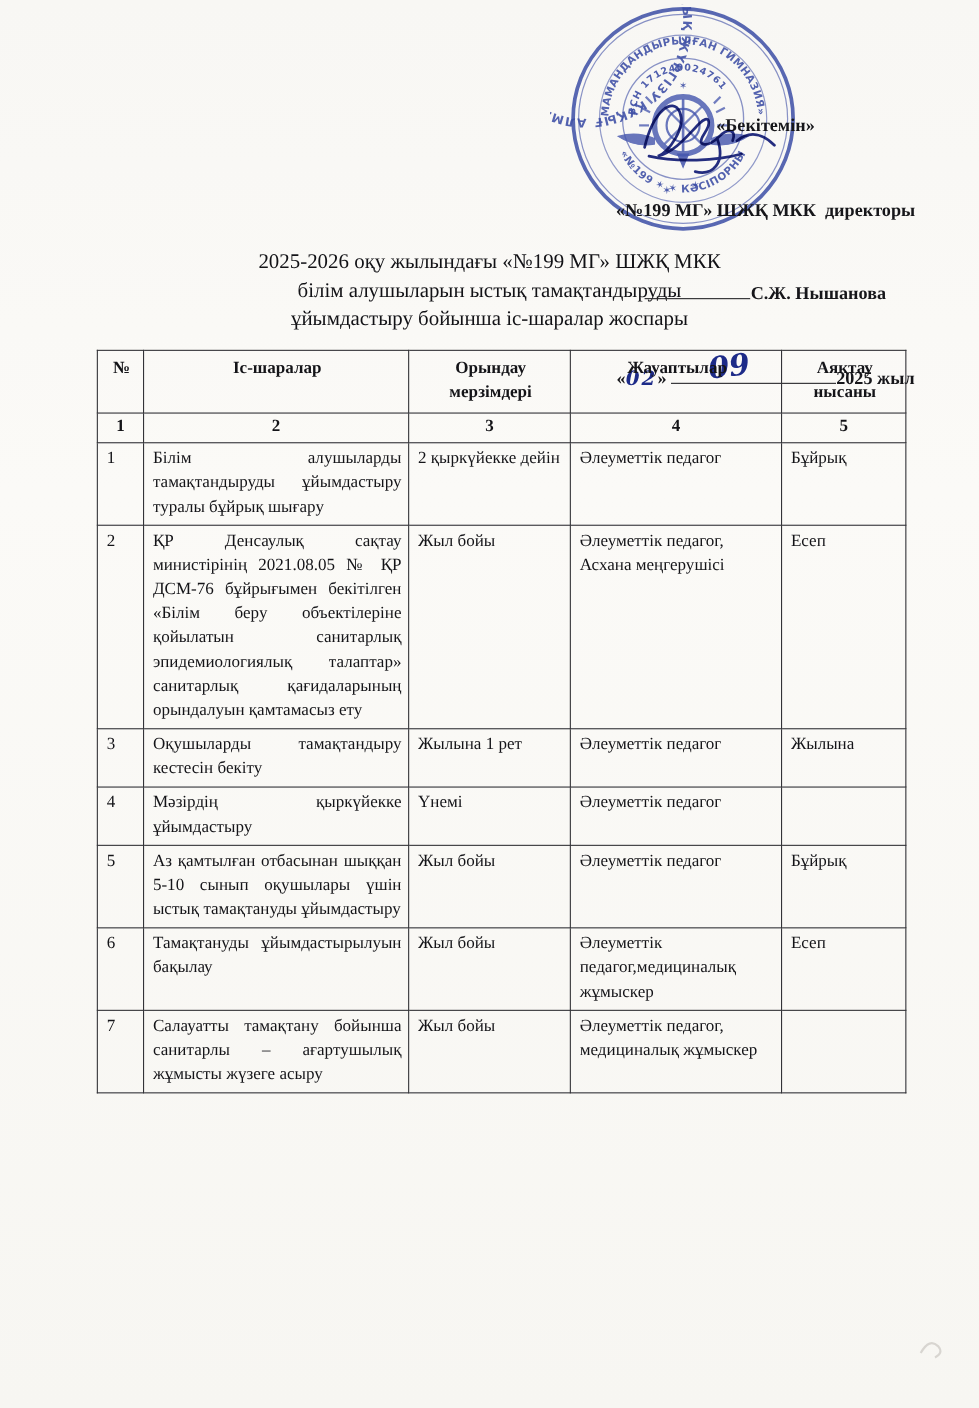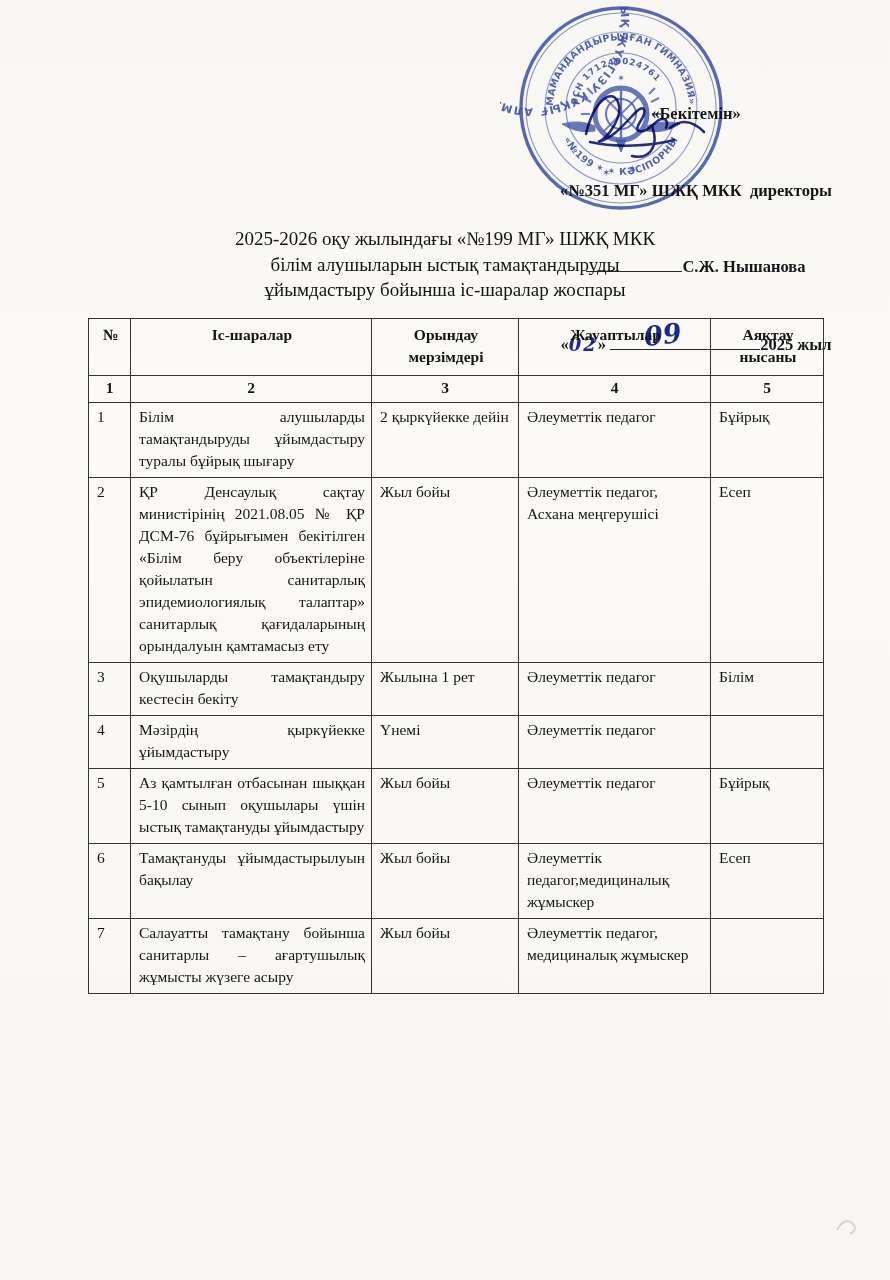--- a/index.html
+++ b/index.html
@@ -106,21 +106,21 @@
       <path d="M 26 12 q 16 -7 33 -2 q -15 10 -33 7 z" stroke-width="1" opacity="0.8"></path>
       <path d="M -5 26 l 5 12 l 5 -12 z" stroke-width="1" opacity="0.85"></path>
       <text x="0" y="-33" font-size="9" text-anchor="middle" stroke="none" opacity="0.9">✶</text>
     </g>
     <text x="102" y="172" font-size="10" stroke="none" opacity="0.9">✶</text>
     <text x="128" y="168" font-size="10" stroke="none" opacity="0.9">✶</text>
   </svg>
 
   <div class="approval">
     <div>«Бекітемін»</div>
-    <div>«№351 МГ» ШЖҚ МКК  директоры</div>
+    <div>«№199 МГ» ШЖҚ МКК  директоры</div>
     <div><span class="uline u-sign"></span><span>С.Ж. Нышанова</span></div>
     <div><span>«</span><span class="hw hw-day">02</span><span>»</span> <span class="uline u-date"><span class="hw hw-month">09</span></span><span>2025 жыл</span></div>
   </div>
 
   <svg class="signature" viewBox="0 0 200 84">
     <g fill="none" stroke="#19237e" stroke-width="2.5" stroke-linecap="round" opacity="0.95">
       <path d="M 30 50 C 38 16 56 4 62 18 C 68 32 52 54 42 58 C 58 54 70 38 80 28 C 88 20 92 26 84 38 C 76 50 88 50 98 40 C 106 32 114 34 110 44"></path>
       <path d="M 96 42 C 104 64 92 76 76 72"></path>
       <path d="M 114 44 C 126 34 138 38 148 48"></path>
       <path d="M 34 58 C 60 64 96 62 118 56"></path>
@@ -170,21 +170,21 @@
           <td class="col-action">ҚР Денсаулық сақтау министірінің 2021.08.05 № ҚР ДСМ-76 бұйрығымен бекітілген «Білім беру объектілеріне қойылатын санитарлық эпидемиологиялық талаптар» санитарлық қағидаларының орындалуын қамтамасыз ету</td>
           <td class="col-term">Жыл бойы</td>
           <td class="col-resp">Әлеуметтік педагог, Асхана меңгерушісі</td>
           <td class="col-result">Есеп</td>
         </tr>
         <tr>
           <td class="col-num">3</td>
           <td class="col-action">Оқушыларды тамақтандыру кестесін бекіту</td>
           <td class="col-term">Жылына 1 рет</td>
           <td class="col-resp">Әлеуметтік педагог</td>
-          <td class="col-result">Білім</td>
+          <td class="col-result">Жылына</td>
         </tr>
         <tr>
           <td class="col-num">4</td>
           <td class="col-action">Мәзірдің қыркүйекке ұйымдастыру</td>
           <td class="col-term">Үнемі</td>
           <td class="col-resp">Әлеуметтік педагог</td>
           <td class="col-result"></td>
         </tr>
         <tr>
           <td class="col-num">5</td>

